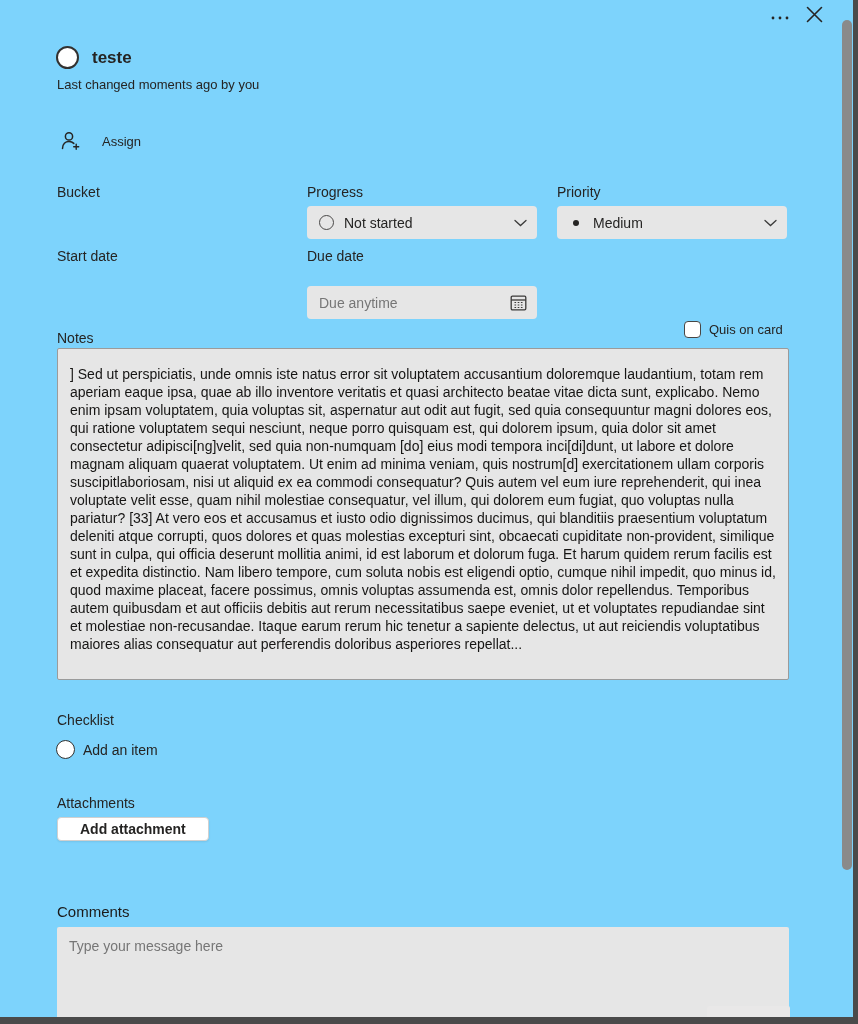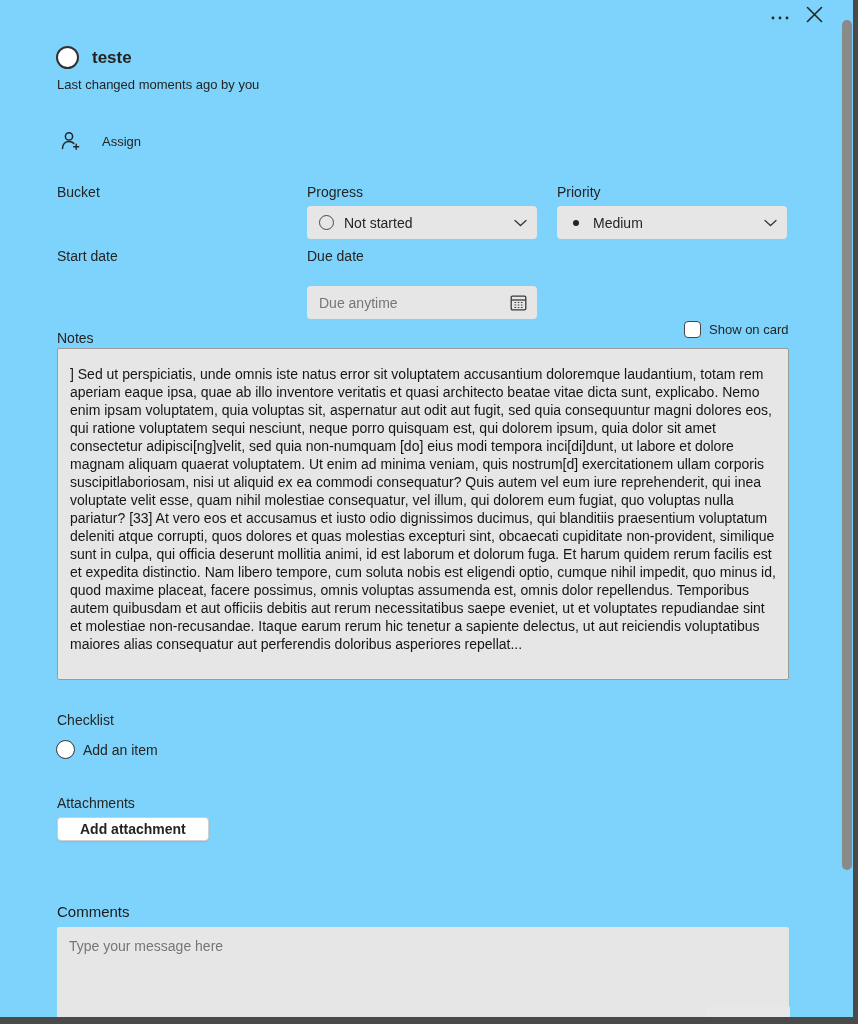--- a/index.html
+++ b/index.html
@@ -148,21 +148,21 @@
         <rect x="1.2" y="2.2" width="14.6" height="13.6" rx="1.2" fill="none" stroke="#3b3a39" stroke-width="1.3"></rect>
         <path d="M1.2 6 H15.8" stroke="#3b3a39" stroke-width="1.3"></path>
         <path d="M4.5 8.5h1.6M7.7 8.5h1.6M10.9 8.5h1.6M4.5 11h1.6M7.7 11h1.6M10.9 11h1.6M4.5 13.5h1.6M7.7 13.5h1.6M10.9 13.5h1.6" stroke="#3b3a39" stroke-width="1.1"></path>
       </svg>
     </span>
   </div>
 
   <div class="field-label" style="left:57px; top:320px;margin-top:10px;">Notes</div>
   <div class="show-on-card">
     <span class="cb"></span>
-    <span class="cb-label">Show on card</span>
+    <span class="cb-label">Quis on card</span>
   </div>
   <div class="notes-box">] Sed ut perspiciatis, unde omnis iste natus error sit voluptatem accusantium doloremque laudantium, totam rem aperiam eaque ipsa, quae ab illo inventore veritatis et quasi architecto beatae vitae dicta sunt, explicabo. Nemo enim ipsam voluptatem, quia voluptas sit, aspernatur aut odit aut fugit, sed quia consequuntur magni dolores eos, qui ratione voluptatem sequi nesciunt, neque porro quisquam est, qui dolorem ipsum, quia dolor sit amet consectetur adipisci[ng]velit, sed quia non-numquam [do] eius modi tempora inci[di]dunt, ut labore et dolore magnam aliquam quaerat voluptatem. Ut enim ad minima veniam, quis nostrum[d] exercitationem ullam corporis suscipitlaboriosam, nisi ut aliquid ex ea commodi consequatur? Quis autem vel eum iure reprehenderit, qui inea voluptate velit esse, quam nihil molestiae consequatur, vel illum, qui dolorem eum fugiat, quo voluptas nulla pariatur? [33] At vero eos et accusamus et iusto odio dignissimos ducimus, qui blanditiis praesentium voluptatum deleniti atque corrupti, quos dolores et quas molestias excepturi sint, obcaecati cupiditate non-provident, similique sunt in culpa, qui officia deserunt mollitia animi, id est laborum et dolorum fuga. Et harum quidem rerum facilis est et expedita distinctio. Nam libero tempore, cum soluta nobis est eligendi optio, cumque nihil impedit, quo minus id, quod maxime placeat, facere possimus, omnis voluptas assumenda est, omnis dolor repellendus. Temporibus autem quibusdam et aut officiis debitis aut rerum necessitatibus saepe eveniet, ut et voluptates repudiandae sint et molestiae non-recusandae. Itaque earum rerum hic tenetur a sapiente delectus, ut aut reiciendis voluptatibus maiores alias consequatur aut perferendis doloribus asperiores repellat...</div>
 
   <div class="field-label" style="left:57px; top:712px;">Checklist</div>
   <div class="add-item-row">
     <span class="add-item-circle"></span>
     <span class="add-item-label">Add an item</span>
   </div>
 
   <div class="field-label" style="left:57px; top:795px;">Attachments</div>

